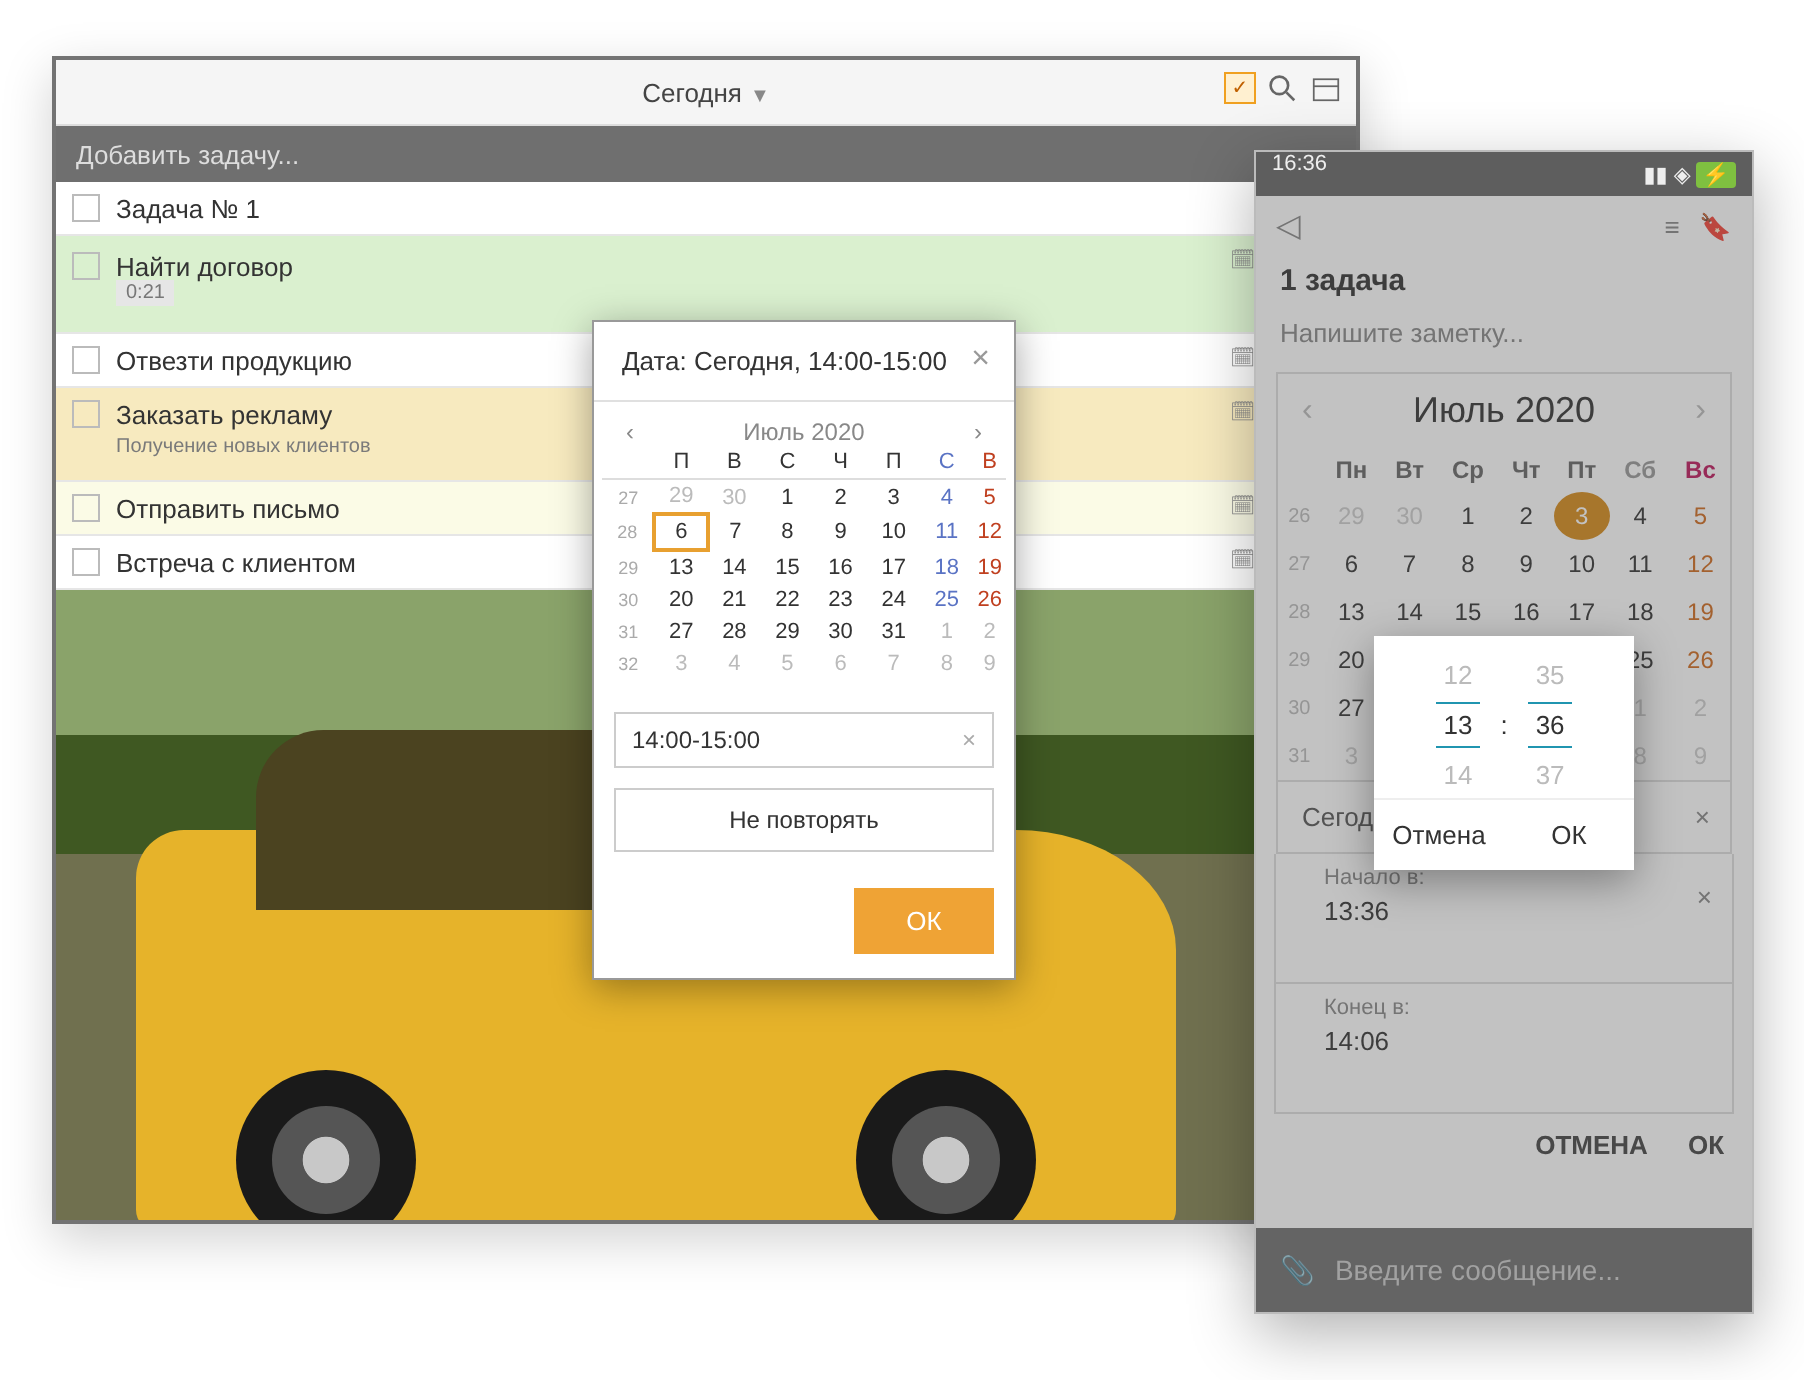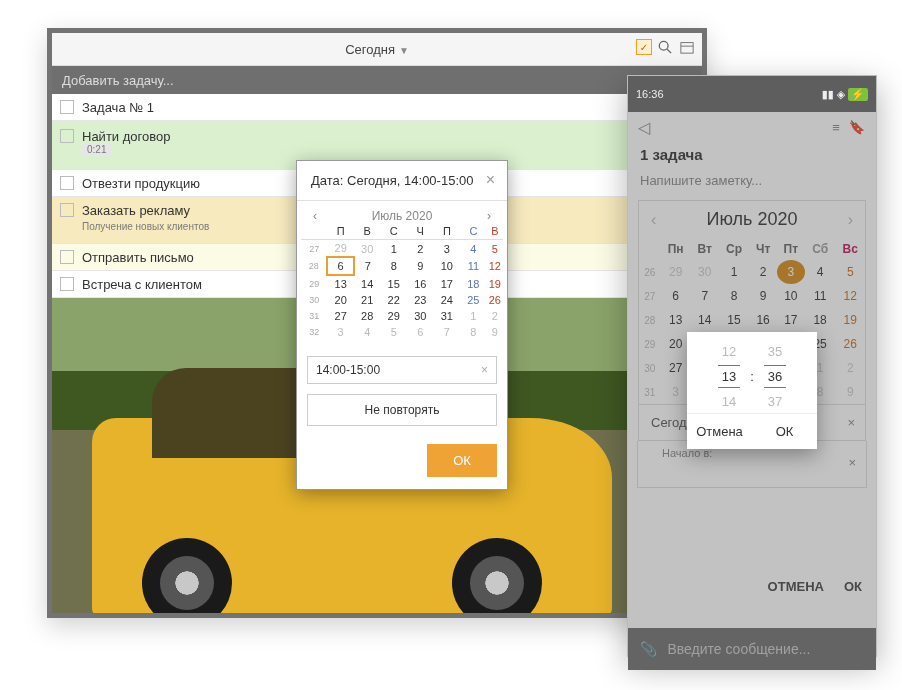--- a/index.html
+++ b/index.html
@@ -1,17 +1,17 @@
 <!DOCTYPE html>
 <html><head>
 <meta charset="utf-8">
 <style>
 body{margin:0;font-family:Arial,Helvetica,sans-serif;background:#fff;font-size:13px;color:#333}
 .stage{position:relative;width:902px;height:690px}
-.desktop{position:absolute;left:47px;top:28px;width:650px;height:580px;border:5px solid #737373;box-shadow:0 8px 24px rgba(0,0,0,.18);background:#fff;overflow:hidden}
+.desktop{position:absolute;left:26px;top:28px;width:650px;height:580px;border:2px solid #737373;box-shadow:0 8px 24px rgba(0,0,0,.18);background:#fff;overflow:hidden}
 .d-top{height:32px;background:#f5f5f5;border-bottom:1px solid #ddd;position:relative;display:flex;align-items:center;justify-content:center}
 .d-top .title{font-size:13px;color:#444}
 .d-top .arrow{margin-left:4px;font-size:10px;color:#888}
 .d-tools{position:absolute;right:6px;top:5px;display:flex;gap:4px;align-items:center}
 .tool-ico{width:18px;height:18px;display:flex;align-items:center;justify-content:center;color:#666}
 .chk{width:14px;height:14px;border:1px solid #f0a020;background:#fff0d0;display:flex;align-items:center;justify-content:center;font-size:10px;color:#c06000}
 .d-add{height:28px;background:#6f6f6f;color:#ddd;display:flex;align-items:center;padding:0 10px;font-size:13px}
 .taskrow{height:26px;border-bottom:1px solid #e6e6e6;display:flex;align-items:center;padding:0 8px;position:relative}
 .taskrow .box{width:12px;height:12px;border:1px solid #bbb;margin-right:8px}
 .taskrow.green{background:#daf0cf;height:40px;align-items:flex-start;padding-top:8px}
@@ -39,21 +39,21 @@
 .cal td.sun{color:#c04020}
 .cal td.sat{color:#5a73c4}
 .cal td.sel{background:#fff;border:2px solid #e8a030}
 .cal .wk{color:#aaa;font-size:9px}
 .t-field{margin:10px;border:1px solid #ccc;padding:6px 8px;font-size:12px;position:relative}
 .t-field .x{position:absolute;right:8px;top:6px;color:#aaa}
 .t-btn{margin:0 10px 10px;border:1px solid #ccc;padding:8px;text-align:center;font-size:12px}
 .ok-btn{margin:8px 10px 12px auto;width:70px;background:#efa335;color:#fff;padding:9px 0;text-align:center;font-size:13px;float:right}
 .cf::after{content:"";display:table;clear:both}
 .phone{position:absolute;right:25px;top:75px;width:248px;height:580px;background:#fff;border:1px solid #bbb;box-shadow:0 10px 30px rgba(0,0,0,.3)}
-.p-status{height:36px;background:#5e5e5e;color:#eee;font-size:11px;display:flex;align-items:center;justify-content:space-between;padding:0 8px}
+.p-status{height:22px;background:#5e5e5e;color:#eee;font-size:11px;display:flex;justify-content:space-between;padding:0 8px}
 .p-status .icons{display:flex;gap:3px;align-items:center}
 .p-nav{height:30px;display:flex;align-items:center;justify-content:space-between;padding:0 10px;color:#888}
 .p-nav .back{font-size:16px}
 .p-nav .r{display:flex;gap:10px;align-items:center}
 .p-title{padding:4px 12px 6px;font-weight:bold;font-size:15px}
 .p-note{padding:4px 12px 8px;color:#888;font-size:13px}
 .p-cal{margin:4px 10px 0;border:1px solid #ddd;background:#fff}
 .p-cal .nav{display:flex;justify-content:space-between;align-items:center;padding:8px 12px;font-size:18px}
 .p-cal .nav .chev{color:#bbb;font-size:16px}
 .p-cal table{width:100%;font-size:12px;text-align:center;border-collapse:collapse}
@@ -353,21 +353,26 @@
                 <td class="mute">7</td>
                 <td class="mute">8</td>
                 <td class="mute">9</td>
               </tr>
             </tbody>
           </table>
     </div>
     <div class="today-row"><span>Сегодня</span><span class="x">×</span></div>
     <div class="timegrp">
           <div class="lbl">Начало в:</div>
+          <div class="val">13:36</div>
           <span class="x">×</span>
+        </div>
+    <div class="timegrp">
+          <div class="lbl">Конец в:</div>
+          <div class="val">14:06</div>
         </div>
     <div class="p-actions">
           <span>ОТМЕНА</span>
           <span>ОК</span>
         </div>
     <div class="p-msg">
           <span>📎</span>
           <span>Введите сообщение...</span>
         </div>
     <div class="overlay"></div>

